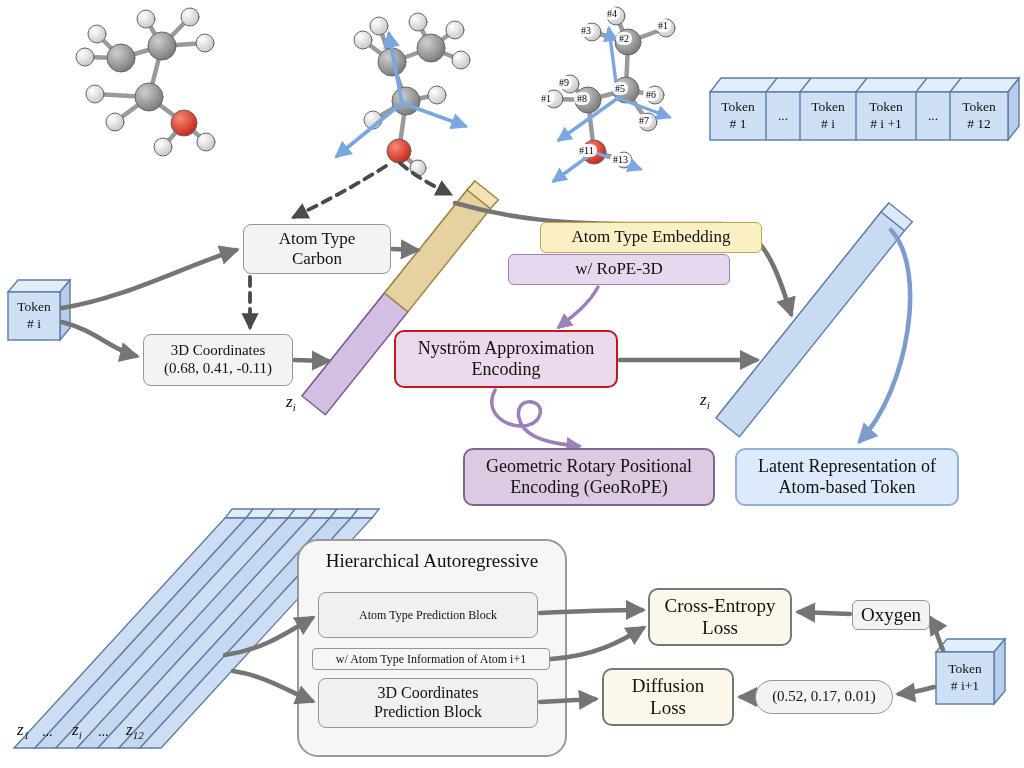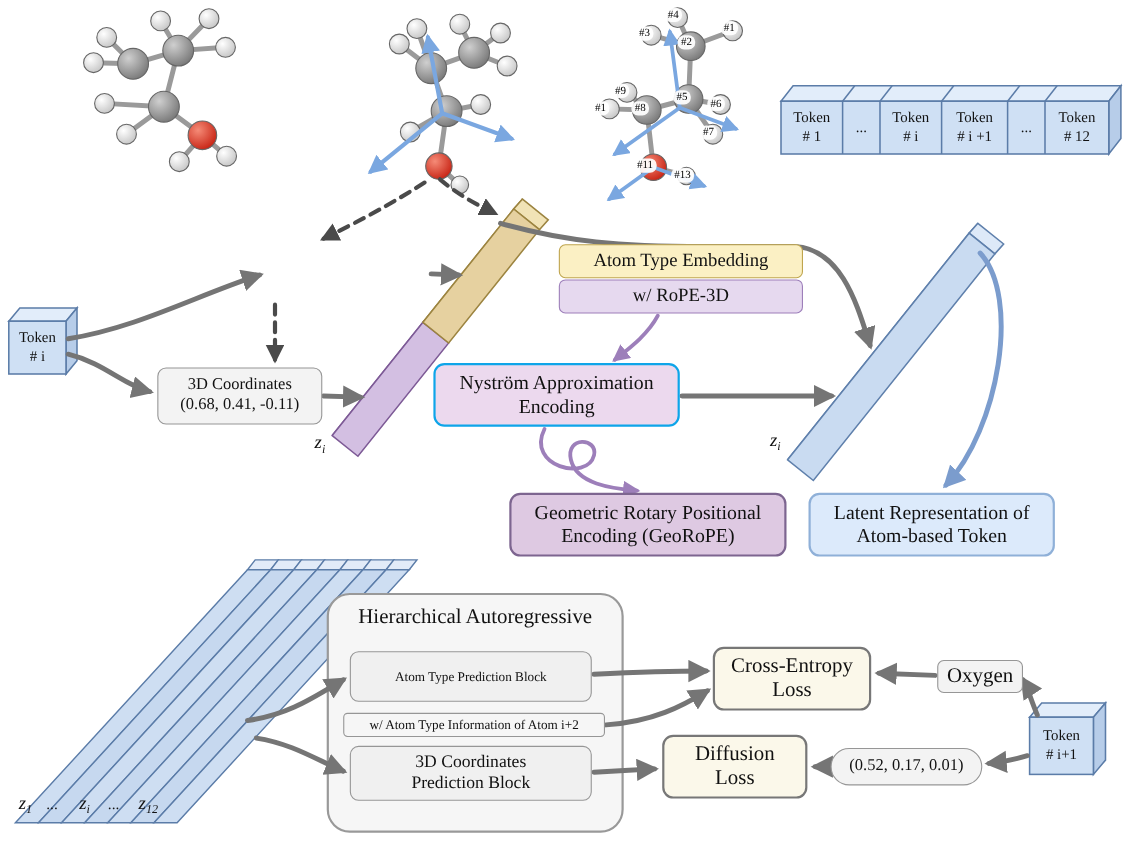--- a/index.html
+++ b/index.html
@@ -3,23 +3,23 @@
 <meta charset="utf-8">
 <style>
   html,body{margin:0;padding:0;background:#fff;}
   .canvas{position:relative;width:1024px;height:768px;background:#fff;overflow:hidden;
           font-family:"Liberation Serif",serif;color:#111;}
   .layer-svg{position:absolute;left:0;top:0;width:1024px;height:768px;}
   .box{position:absolute;display:flex;align-items:center;justify-content:center;
        text-align:center;white-space:pre-line;box-sizing:border-box;line-height:1.18;
        font-family:"Liberation Serif",serif;}
   .gray   {background:#f3f3f3;border:1.5px solid #969696;border-radius:8px;}
-  .yellow {background:#fbf0c4;border:1.5px solid #bfa54e;border-radius:6px;}
+  .yellow {background:#fbf0c4;border:1.5px solid #bfa54e;border-radius:6px;margin-left:32px;}
   .purple {background:#e6d9ef;border:1.5px solid #9d7fba;border-radius:6px;}
-  .purple2{background:#ecd9ee;border:2px solid #0ea5e9;border-radius:10px;}
+  .purple2{background:#ecd9ee;border:2px solid #b91c1c;border-radius:10px;}
   .purple3{background:#dec9e2;border:2px solid #7d6590;border-radius:10px;}
   .blue   {background:#dceafb;border:2px solid #8fb0d8;border-radius:10px;}
   .cream  {background:#fbf8ea;border:2px solid #777;border-radius:10px;}
   .plain  {background:transparent;border:none;}
   .cell{position:absolute;display:flex;align-items:center;justify-content:center;
         text-align:center;white-space:pre-line;font-size:13.5px;line-height:1.25;}
   .zlab{position:absolute;font-style:italic;font-size:17px;font-family:"Liberation Serif",serif;}
   .zlab sub{font-size:11px;font-style:italic;}
   .dots{font-style:normal;font-size:14px;}
   .atom-tag{position:absolute;font-size:10px;line-height:13px;padding:0 3px;
@@ -282,34 +282,36 @@
 <span class="atom-tag" style="left:604px;top:7px">#4</span>
 <span class="atom-tag" style="left:612px;top:82px">#5</span>
 <span class="atom-tag" style="left:643px;top:88px">#6</span>
 <span class="atom-tag" style="left:636px;top:114px">#7</span>
 <span class="atom-tag" style="left:574px;top:92px">#8</span>
 <span class="atom-tag" style="left:556px;top:76px">#9</span>
 <span class="atom-tag" style="left:538px;top:92px">#1</span>
 <span class="atom-tag" style="left:576px;top:144px">#11</span>
 <span class="atom-tag" style="left:610px;top:153px">#13</span>
 
+<div class="box gray" style="left:243px;top:224px;width:148px;height:50px;font-size:17px">Atom Type
+Carbon</div>
 <div class="box gray" style="left:143px;top:334px;width:150px;height:52px;font-size:15px">3D Coordinates
 (0.68, 0.41, -0.11)</div>
 <div class="box yellow" style="left:508px;top:222px;width:222px;height:31px;font-size:17px">Atom Type Embedding</div>
 <div class="box purple" style="left:508px;top:254px;width:222px;height:31px;font-size:17px">w/ RoPE-3D</div>
 <div class="box purple2" style="left:394px;top:330px;width:224px;height:58px;font-size:18px">Nyström Approximation
 Encoding</div>
 <div class="box purple3" style="left:463px;top:448px;width:252px;height:58px;font-size:18px">Geometric Rotary Positional
 Encoding (GeoRoPE)</div>
 <div class="box blue" style="left:735px;top:448px;width:224px;height:58px;font-size:18px">Latent Representation of
 Atom-based Token</div>
 
 <div class="box plain" style="left:300px;top:548px;width:264px;height:26px;font-size:19px">Hierarchical Autoregressive</div>
 <div class="box gray" style="left:318px;top:592px;width:220px;height:46px;font-size:12px;background:#f0f0f0">Atom Type Prediction Block</div>
-<div class="box gray" style="left:312px;top:648px;width:238px;height:22px;font-size:12px;border-radius:4px;background:#f6f6f6">w/ Atom Type Information of Atom i+2</div>
+<div class="box gray" style="left:312px;top:648px;width:238px;height:22px;font-size:12px;border-radius:4px;background:#f6f6f6">w/ Atom Type Information of Atom i+1</div>
 <div class="box gray" style="left:318px;top:678px;width:220px;height:50px;font-size:16px;background:#f0f0f0">3D Coordinates
 Prediction Block</div>
 <div class="box cream" style="left:648px;top:588px;width:144px;height:58px;font-size:19px">Cross-Entropy
 Loss</div>
 <div class="box gray" style="left:852px;top:600px;width:78px;height:30px;font-size:19px;border-radius:6px">Oxygen</div>
 <div class="box cream" style="left:602px;top:668px;width:132px;height:58px;font-size:19px">Diffusion
 Loss</div>
 <div class="box gray" style="left:755px;top:680px;width:138px;height:34px;font-size:15px;border-radius:17px">(0.52, 0.17, 0.01)</div>
 
 <span class="zlab" style="left:286px;top:392px">

